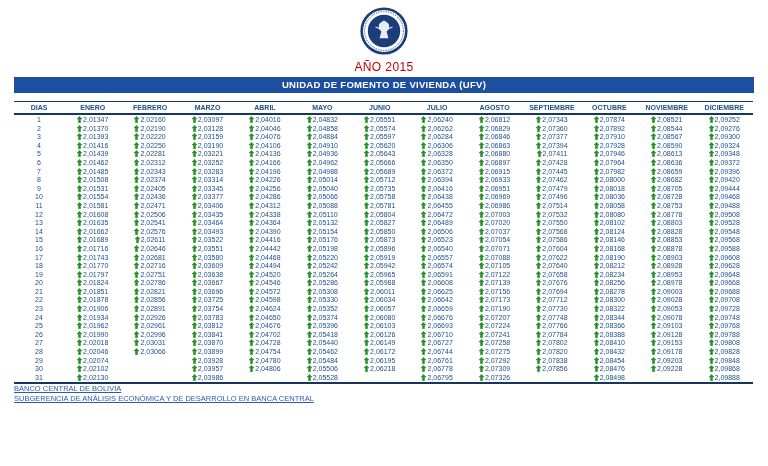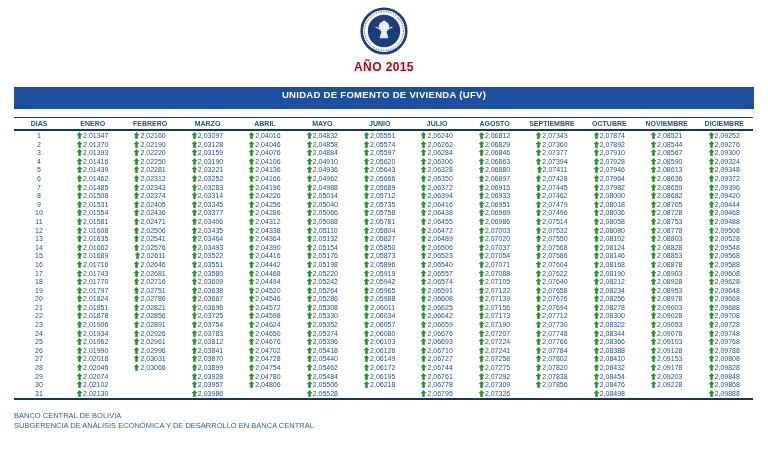--- a/index.html
+++ b/index.html
@@ -1,36 +1,36 @@
 <!DOCTYPE html>
 <html><head>
 <meta charset="utf-8">
 <style>
   html,body { margin:0; padding:0; background:#ffffff; }
   body { width:768px; height:466px; font-family:"Liberation Sans", sans-serif; }
   .page { position:relative; width:768px; height:466px; overflow:hidden; background:#fff; }
 
   .logo-wrap { padding-top:7px; text-align:center; }
-  .year-title { text-align:center; color:#c00000; font-size:12px; font-weight:700; margin-top:1px; letter-spacing:0.4px; }
-  .banner { margin:13px 14px 0 14px; background:#1d4fa0; color:#ffffff; text-align:center;
-            font-size:9.5px; font-weight:700; letter-spacing:0.3px; padding:2px 0 9px 0; }
+  .year-title { text-align:center; color:#c00000; font-size:12px; font-weight:400; margin-top:1px; letter-spacing:0.4px; }
+  .banner { margin:3px 14px 0 14px; background:#1d4fa0; color:#ffffff; text-align:center;
+            font-size:9.5px; font-weight:700; letter-spacing:0.3px; padding:2px 0 3px 0; }
 
   table.ufv { margin:8px 0 0 14px; width:739px; border-collapse:collapse; table-layout:fixed; }
   table.ufv th { color:#1f4e8c; font-size:7px; font-weight:700; text-align:center; padding:2px 0 2px 0;
                  border-top:1px solid #17365d; border-bottom:2px solid #17365d; white-space:nowrap; overflow:hidden; }
   table.ufv th.daycol { width:50px; }
   table.ufv td { color:#1f4e8c; font-size:7px; text-align:center; padding:0; height:8.6px;
                  line-height:8.6px; white-space:nowrap; overflow:hidden; }
   table.ufv tr:first-child td { padding-top:1px; }
   table.ufv tr:last-child td { border-bottom:2px solid #17365d; }
   .ic { display:inline-block; margin-right:1px; }
   .ic svg { vertical-align:-1px; }
   .val { letter-spacing:0; }
 
-  .footer { margin:11px 0 0 14px; color:#2a5caa; font-size:7.5px; line-height:1.3; }
+  .footer { margin:0 0 0 14px; color:#2a5caa; font-size:7.5px; line-height:1.3;text-decoration:underline; }
 </style>
 </head>
 <body>
 
 <div class="page">
 
   <div class="logo-wrap">
     <svg width="48" height="48" viewBox="0 0 48 48">
       <circle cx="24" cy="24" r="22.3" fill="#ffffff" stroke="#1d3d7a" stroke-width="2.6"></circle>
       <circle cx="24" cy="24" r="19.4" fill="none" stroke="#1d3d7a" stroke-width="0.9" stroke-dasharray="1.3 1.2"></circle>

